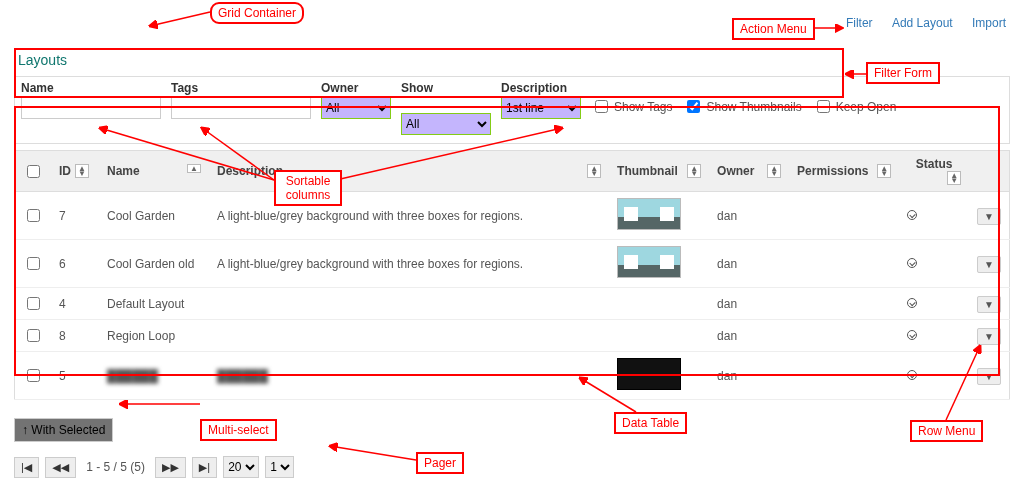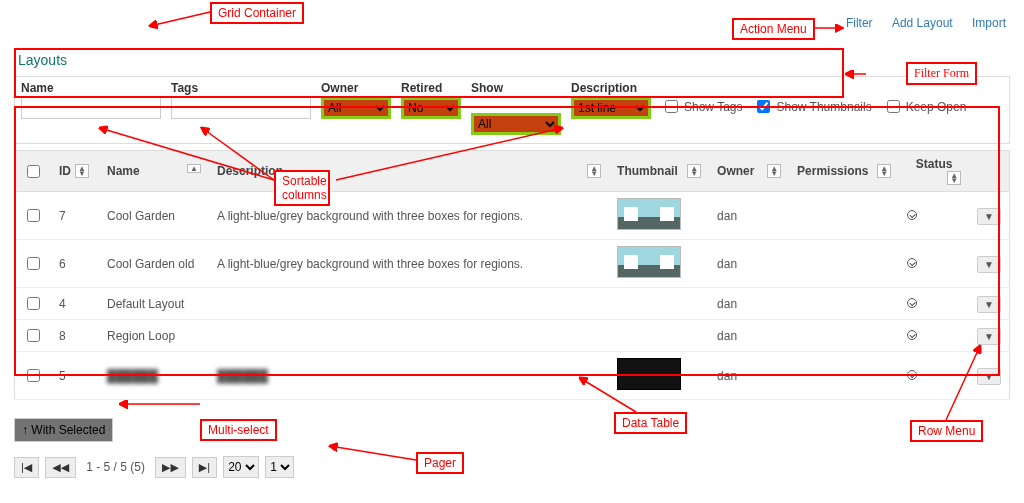--- a/index.html
+++ b/index.html
@@ -5,21 +5,21 @@
   * { box-sizing: border-box; }
   body { margin:0; font-family: Arial,Helvetica,sans-serif; font-size:12px; color:#333; background:#fff; width:1024px; }
   .container { padding:8px 14px; position:relative; }
   .page-title { color:#0f766e; font-size:14px; padding:4px 0 8px 4px;margin-top:40px; }
   .top-actions { position:absolute; top:16px; right:18px; font-size:12px; }
   .top-actions span { color:#337ab7; cursor:pointer; margin-left:16px; }
   .filter-form { border:1px solid #ddd; padding:4px 6px 8px 6px; display:flex; align-items:flex-start; gap:10px; }
   .ff-col { display:flex; flex-direction:column; }
   .ff-col label { font-weight:bold; font-size:12px; margin-bottom:2px; color:#333; }
   .ff-col input[type=text] { height:22px; border:1px solid #ccc; padding:2px 4px; font-size:12px; }
-  .ff-col select { height:22px; border:3px solid #84cc16; font-size:12px; background:#c2410c; }
+  .ff-col select { height:22px; border:1px solid #84cc16; font-size:12px; background:#c4b5fd; }
   .ff-checks { display:flex; align-items:center; gap:3px; margin-top:16px; font-size:12px; color:#555; white-space:nowrap; }
   .ff-checks label { font-weight:normal; margin-right:8px; }
 
   table.data { width:100%; border-collapse:collapse; margin-top:6px; border:1px solid #ddd; }
   table.data thead th { background:#f0f0f0; text-align:left; font-size:12px; font-weight:bold; color:#444; padding:6px 8px; border-bottom:1px solid #ddd; position:relative; }
   table.data tbody td { padding:6px 8px; border-bottom:1px solid #eee; font-size:12px; color:#555; vertical-align:middle; }
   .sort-icon { display:inline-flex; flex-direction:column; margin-left:4px; line-height:5px; font-size:8px; color:#666; vertical-align:middle; border:1px solid #bbb; padding:1px 2px; background:#fff; }
   .sort-icon.right { float:right; }
   .thumb { width:64px; height:32px; background:#ddd; border:1px solid #bbb; display:inline-block; }
   .thumb.blue { background:linear-gradient(#9ed7e0 0 60%, #566 60% 100%); position:relative; }
@@ -62,24 +62,20 @@
       <label>Name</label>
       <input type="text" value="" style="">
     </div>
     <div class="ff-col" style="width:140px;">
       <label>Tags</label>
       <input type="text" value="" style="">
     </div>
     <div class="ff-col" style="width:70px;">
       <label>Owner</label>
       <select><option>All</option></select>
-    </div>
-    <div class="ff-col" style="width:60px;">
-      <label>Retired</label>
-      <select><option>No</option></select>
     </div>
     <div class="ff-col" style="width:90px;gap:16px;">
       <label>Show</label>
       <select><option>All</option></select>
     </div>
     <div class="ff-col" style="width:80px;">
       <label>Description</label>
       <select><option>1st line</option></select>
     </div>
     <div class="ff-checks">
@@ -172,26 +168,26 @@
       <span class="pg-btn">|◀</span>
       <span class="pg-btn">◀◀</span>
       <span class="pg-info">1 - 5 / 5 (5)</span>
       <span class="pg-btn">▶▶</span>
       <span class="pg-btn">▶|</span>
       <select><option>20</option></select>
       <select><option>1</option></select>
     </div>
   </div>
 
-  <div class="anno-box" style="left:210px; top:2px;">Grid Container</div>
+  <div class="anno-box" style="left:210px; top:2px;border-radius:9px;">Grid Container</div>
   <div class="anno-box" style="left:732px; top:18px;">Action Menu</div>
   <div class="anno-rect" style="left:14px; top:48px; width:830px; height:50px;"></div>
-  <div class="anno-box" style="left:906px; top:62px;font-family:Liberation Serif, serif;">Filter Form</div>
+  <div class="anno-box" style="left:866px; top:62px;">Filter Form</div>
   <div class="anno-rect" style="left:14px; top:106px; width:986px; height:270px;"></div>
-  <div class="anno-box" style="left:274px; top:170px; width:56px; text-align:center;">Sortable columns</div>
+  <div class="anno-box" style="left:274px; top:170px; width:68px; text-align:center;">Sortable columns</div>
   <div class="anno-box" style="left:614px; top:412px;">Data Table</div>
   <div class="anno-box" style="left:910px; top:420px;">Row Menu</div>
   <div class="anno-box" style="left:200px; top:396px;margin-top:23px;">Multi-select</div>
   <div class="anno-box" style="left:416px; top:452px;">Pager</div>
 
   <svg class="anno-arrow" style="left:0;top:0;width:1024px;height:503px;position:absolute;">
     <defs>
         <marker id="ah" markerWidth="6" markerHeight="6" refX="5" refY="3" orient="auto">
           <path d="M0,0 L6,3 L0,6 Z" fill="red"></path>
         </marker>

